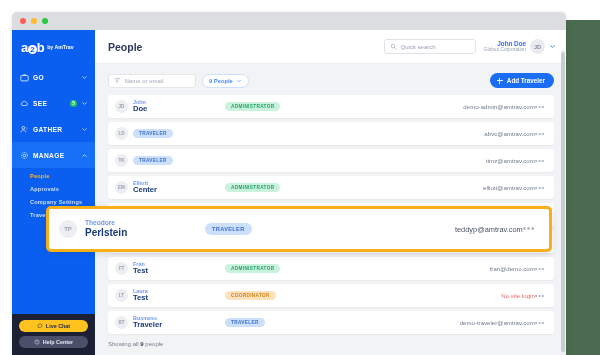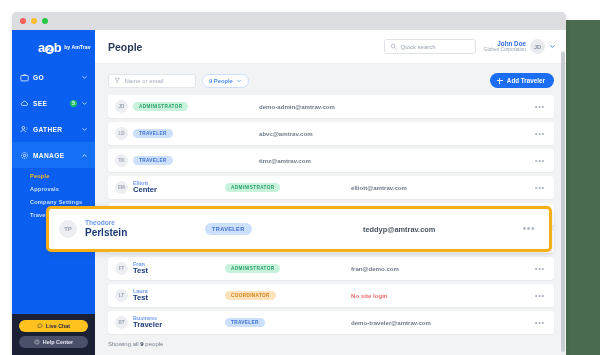--- a/index.html
+++ b/index.html
@@ -56,21 +56,21 @@
     width: 83px;
     background: #0f62fe;
     background: #0a5ff0;
     display: flex; flex-direction: column;
     flex: 0 0 83px;
     position: relative;
   }
   #logo {
     height: 34px;
     display: flex; align-items: center;
-    padding-left: 26px;
+    padding-left: 9px;
     gap: 3px;
   }
   .logo-mark {
     font-size: 13px; font-weight: 700; color: #ffffff;
     letter-spacing: -0.5px;
     line-height: 1;
   }
   .logo-mark .o {
     display: inline-block;
     background: #ffffff; color: #0a5ff0;
@@ -249,23 +249,22 @@
     border-radius: 6px;
     padding: 2.2px 6px;
     display: inline-block;
   }
   .badge.administrator { background: #c8f2dc; color: #2aa06b; }
   .badge.traveler { background: #ccdffb; color: #3c6fd1; }
   .badge.coordinator { background: #fde2bc; color: #d08418; }
   .r-email {
     flex: 1;
     font-size: 6.1px; color: #717b8c;
-    text-align: left;
+    text-align: right;
     padding-left: 8px;
-    font-weight: bold;
   }
   .r-email.nologin { color: #f06a6a; }
   .r-more {
     font-size: 8px; color: #aeb5c1; letter-spacing: .6px;
     margin-left: auto;
     line-height: 0.4;
   }
   #footer-count {
     font-size: 6px; color: #77808f;
     margin-top: 7px;
@@ -448,20 +447,24 @@
 
           <div id="add-traveler">
             <span class="plus"></span>
             <span>Add Traveler</span>
           </div>
         </div>
 
         <div id="rows">
             <div class="row">
               <span class="r-avatar">JD</span>
+              <span class="r-name">
+                <span class="r-first">John</span>
+                <span class="r-last">Doe</span>
+              </span>
               <span class="r-role">
                 <span class="badge administrator">ADMINISTRATOR</span>
               </span>
               <span class="r-email">demo-admin@amtrav.com</span>
               <span class="r-more">•••</span>
             </div>
             <div class="row">
               <span class="r-avatar">LD</span>
               <span class="r-role">
                 <span class="badge traveler">TRAVELER</span>

